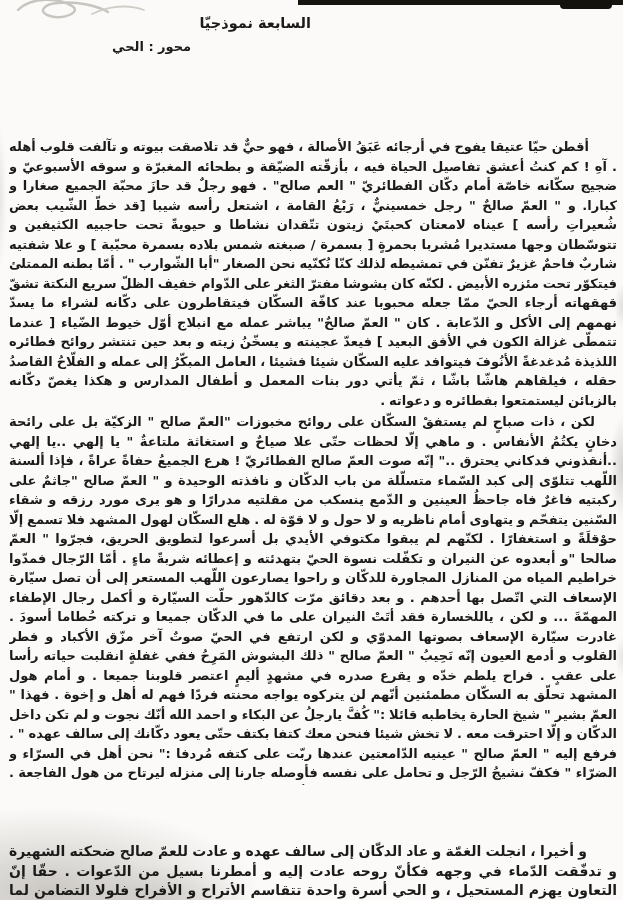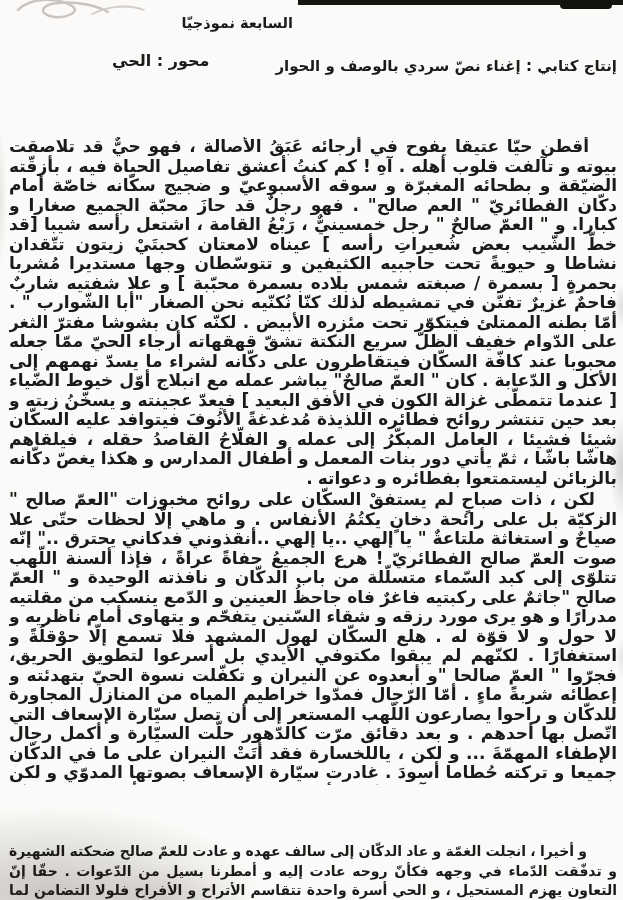--- a/index.html
+++ b/index.html
@@ -18,29 +18,29 @@
     overflow:hidden;
     font-family:"DejaVu Sans", sans-serif;
     color:#1c1b1a;
   }
   
   .top-edge{position:absolute;top:0;left:298px;right:0;height:5px;background:#17150f;}
   .top-edge-blob{position:absolute;top:0;left:560px;width:52px;height:9px;background:#14120d;border-radius:0 0 4px 4px;}
   .corner-scribble{position:absolute;top:0;left:12px;width:140px;height:28px;opacity:.75;}
   .header-item{position:absolute;direction:rtl;white-space:nowrap;font-weight:700;}
   .h-school{top:14px;right:6px;font-size:15px;}
-  .h-grade{top:15px;right:330px;font-size:14.5px;}
+  .h-grade{top:15px;right:312px;font-size:14.5px;}
   .h-teacher{top:12px;left:52px;font-size:14.5px;}
   .h-task{top:57px;right:6px;font-size:15px;}
-  .h-theme{top:51px;left:112px;font-size:16px;}
+  .h-theme{top:39px;left:112px;font-size:13px;}
   .h-ref{top:86px;left:24px;font-size:17px;letter-spacing:.2px;}
   .essay{
     position:absolute;top:137px;left:9px;right:6px;
     direction:rtl;text-align:justify;
-    font-size:17px;font-weight:700;line-height:19.5px;
+    font-size:13px;font-weight:700;line-height:19.5px;
     word-spacing:-0.8px;
     max-height:648px;overflow:hidden;
   }
   .essay p{margin:0;}
   .essay p.p1{text-indent:28px;}
   .essay p.p2{margin-top:2px;text-indent:22px;}
   .closing{
     position:absolute;top:842px;left:9px;right:6px;
     direction:rtl;text-align:justify;
     font-size:14px;font-weight:700;line-height:19.5px;
@@ -56,21 +56,20 @@
 
   <div class="top-edge"></div>
   <div class="top-edge-blob"></div>
 
   <svg class="corner-scribble" viewBox="0 0 140 28">
     <path d="M6,10 C20,-4 48,-2 60,6 C70,12 52,20 38,16 C26,13 30,4 46,3 C66,1 86,6 96,12" fill="none" stroke="#b7b3ac" stroke-width="2.4" stroke-linecap="round"></path>
     <path d="M80,14 C96,6 116,4 132,10" fill="none" stroke="#c4c0b9" stroke-width="1.8" stroke-linecap="round"></path>
   </svg>
 
   <div class="header-item h-grade">السابعة نموذجيّا</div>
-  <div class="header-item h-task">إنتاج كتابي : إغناء نصّ سردي بالوصف و الحوار</div>
   <div class="header-item h-theme">محور : الحي</div>
 
   <div class="essay">
     <p class="p1">أقطن حيّا عتيقا يفوح في أرجائه عَبَقُ الأصالة ، فهو حيٌّ قد تلاصقت بيوته و تآلفت قلوب أهله . آهِ ! كم كنتُ أعشق تفاصيل الحياة فيه ، بأزقّته الضيّقة و بطحائه المغبرّة و سوقه الأسبوعيّ و ضجيج سكّانه خاصّة أمام دكّان الفطائريّ " العم صالح" . فهو رجلٌ قد حازَ محبّة الجميع صغارا و كبارا. و " العمّ صالحٌ " رجل خمسينيٌّ ، رَبْعُ القامة ، اشتعل رأسه شيبا [قد خطّ الشّيب بعض شُعيراتِ رأسه ] عيناه لامعتان كحبتَيْ زيتون تتّقدان نشاطا و حيويةً تحت حاجبيه الكثيفين و تتوسّطان وجها مستديرا مُشربا بحمرةٍ [ بسمرة / صبغته شمس بلاده بسمرة محبّبة ] و علا شفتيه شاربٌ فاحمٌ غزيرٌ تفنّن في تمشيطه لذلك كنّا نُكنّيه نحن الصغار "أبا الشّوارب " . أمّا بطنه الممتلئ فيتكوّر تحت مئزره الأبيض . لكنّه كان بشوشا مفترّ الثغر على الدّوام خفيف الظلّ سريع النكتة تشقّ قهقهاته أرجاء الحيّ ممّا جعله محبوبا عند كافّة السكّان فيتقاطرون على دكّانه لشراء ما يسدّ نهمهم إلى الأكل و الدّعابة . كان " العمّ صالحٌ" يباشر عمله مع انبلاج أوّل خيوط الضّياء [ عندما تتمطّى غزالة الكون في الأفق البعيد ] فيعدّ عجينته و يسخّنُ زيته و بعد حين تنتشر روائح فطائره اللذيذة مُدغدغةً الأنُوفَ فيتوافد عليه السكّان شيئا فشيئا ، العامل المبكّرُ إلى عمله و الفلّاحُ القاصدُ حقله ، فيلقاهم هاشّا باشّا ، ثمّ يأتي دور بنات المعمل و أطفال المدارس و هكذا يغصّ دكّانه بالزبائن ليستمتعوا بفطائره و دعواته .</p>
     <p class="p2">لكن ، ذات صباحٍ لم يستفقْ السكّان على روائح مخبوزات "العمّ صالح " الزكيّة بل على رائحة دخانٍ يكتُمُ الأنفاس . و ماهي إلّا لحظات حتّى علا صياحٌ و استغاثة ملتاعةٌ " يا إلهي ..يا إلهي ..أنقذوني فدكاني يحترق .." إنّه صوت العمّ صالح الفطائريّ ! هرع الجميعُ حفاةً عراةً ، فإذا ألسنة اللّهب تتلوّى إلى كبد السّماء متسلّلة من باب الدكّان و نافذته الوحيدة و " العمّ صالح "جاثمٌ على ركبتيه فاغرٌ فاه جاحظُ العينين و الدّمع ينسكب من مقلتيه مدرارًا و هو يرى مورد رزقه و شقاء السّنين يتفحّم و يتهاوى أمام ناظريه و لا حول و لا قوّة له . هلع السكّان لهول المشهد فلا تسمع إلّا حوْقلَةً و استغفارًا . لكنّهم لم يبقوا مكتوفي الأيدي بل أسرعوا لتطويق الحريق، فجرّوا " العمّ صالحا "و أبعدوه عن النيران و تكفّلت نسوة الحيّ بتهدئته و إعطائه شربةً ماءٍ . أمّا الرّجال فمدّوا خراطيم المياه من المنازل المجاورة للدكّان و راحوا يصارعون اللّهب المستعر إلى أن تصل سيّارة الإسعاف التي اتّصل بها أحدهم . و بعد دقائق مرّت كالدّهور حلّت السيّارة و أكمل رجال الإطفاء المهمّةَ ... و لكن ، ياللخسارة فقد أتَتْ النيران على ما في الدكّان جميعا و تركته حُطاما أسودَ . غادرت سيّارة الإسعاف بصوتها المدوّي و لكن ارتفع في الحيّ صوتٌ آخر مزّق الأكباد و فطر القلوب و أدمع العيون إنّه نَحِيبُ " العمّ صالح " ذلك البشوش المَرِحُ ففي غفلةٍ انقلبت حياته رأسا على عقبٍ . فراح يلطم خدّه و يقرع صدره في مشهدٍ أليمٍ اعتصر قلوبنا جميعا . و أمام هول المشهد تحلّق به السكّان مطمئنين أنّهم لن يتركوه يواجه محنته فردًا فهم له أهل و إخوة . فهذا " العمّ بشير " شيخ الحارة يخاطبه قائلا :" كُفَّ يارجلُ عن البكاء و احمد الله أنّك نجوت و لم تكن داخل الدكّان و إلّا احترقت معه . لا تخش شيئا فنحن معك كتفا بكتف حتّى يعود دكّانك إلى سالف عهده " . فرفع إليه " العمّ صالح " عينيه الدّامعتين عندها ربّت على كتفه مُردفا :" نحن أهل في السرّاء و الضرّاء " فكفّ نشيجُ الرّجل و تحامل على نفسه فأوصله جارنا إلى منزله ليرتاح من هول الفاجعة . جمع " العمّ بشير" رجال الحارة و شاورهم في الأمر فقرّ عزمهم على جمع التبرعات لاعادة بناء الدكّان و شراء اللّوازم و هو ما حصل بالفعل . أمّا النّساء فتكفّلن بتنظيف الدكّان و آزرن زوجة العم صالح في مُصابها فحملن إليها مؤونة تكفيها إلى أن يستعيد زوجها عمله و هوّنّ الأمر عليها . و بعد يومين جُمعت الأموال و اشتُريت اللّوازم فشمّر شباب الحي عن سواعدهم و شرعوا في ترميم الدكّان و طلاء جدرانه و تعهّد نجّار الحيّ بصنع باب و شبّاك جديدين . و عُمّر الحانوت بلوازم المخبوزات و "العم صالح " يشاهد ما يحدث غير مصدّقٍ و لسانه يَلْهَجُ بالدّعوات الصالحات . كان الحيّ كخليّة نحلٍ لا تهدأ الرّجال و الشّباب يعملون و النّساء يجُدْن عليهم بما لذّ و طاب لاستنهاض هممهم . أمّا نحن الأطفال فكنّا نشارك بما نقدر عيه من صغير الأعمال كالكنس و الترصيف و إيصال المأكولات و المشروبات . كان أهل الحيّ وحدة صمّاء و يدا واحدة .</p>
   </div>
 
   <div class="closing">
     <p>و أخيرا ، انجلت الغمّة و عاد الدكّان إلى سالف عهده و عادت للعمّ صالح ضحكته الشهيرة و تدفّقت الدّماء في وجهه فكأنّ روحه عادت إليه و أمطرنا بسيل من الدّعوات . حقّا إنّ التعاون يهزم المستحيل ، و الحي أسرة واحدة تتقاسم الأتراح و الأفراح فلولا التضامن لما استطعنا تجاوز هذه المحنة .</p>
   </div>

